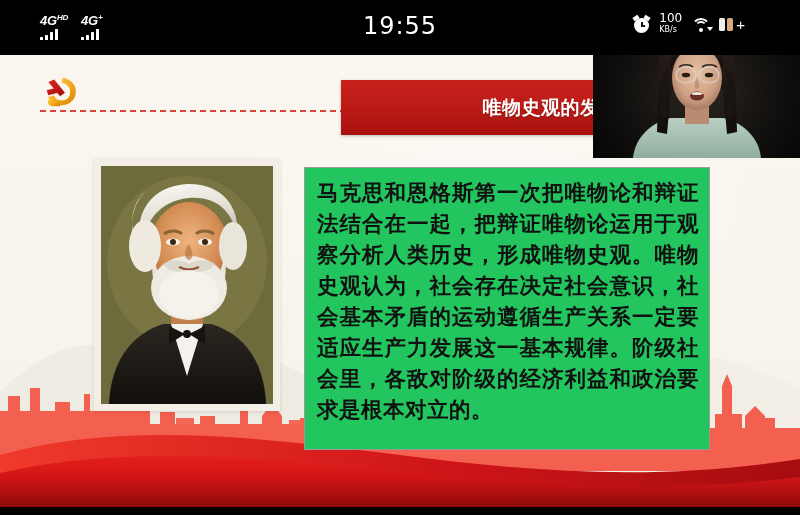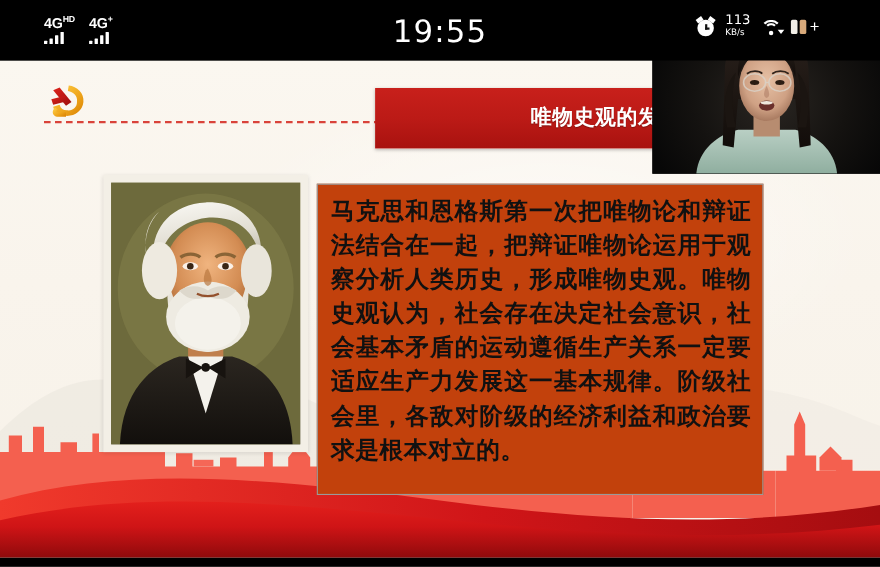--- a/index.html
+++ b/index.html
@@ -5,29 +5,29 @@
   * { margin:0; padding:0; box-sizing:border-box; }
   html,body { width:800px; height:515px; overflow:hidden; background:#000; }
   body { font-family:"Liberation Sans","DejaVu Sans",sans-serif; }
 
   #screen { position:relative; width:800px; height:515px; background:#000; overflow:hidden; }
 
   
   #statusbar { position:absolute; left:0; top:0; width:800px; height:55px; background:#000; z-index:40; }
   .sb-left { position:absolute; left:40px; top:11px; display:flex; align-items:flex-end; gap:13px; }
   .netgrp { display:flex; flex-direction:column; align-items:flex-start; gap:1px; }
-  .netlabel { color:#fff; font-size:13px; font-weight:700; line-height:13px; letter-spacing:-0.2px; }
+  .netlabel { color:#fff; font-size:13px; font-weight:700; line-height:13px; letter-spacing:-0.2px;font-style:italic; }
   .netlabel sup { font-size:8px; font-weight:700; vertical-align:super; letter-spacing:-0.3px; }
   .bars { display:flex; align-items:flex-end; gap:2px; height:12px; }
   .bars i { display:block; width:3px; background:#fff; border-radius:0.5px; }
   .bars i:nth-child(1){height:3px}.bars i:nth-child(2){height:5px}
   .bars i:nth-child(3){height:8px}.bars i:nth-child(4){height:11px}
 
   .sb-clock { position:absolute; left:0; right:0; top:12px; text-align:center; color:#fff;
-              font-size:28px; font-weight:400; letter-spacing:1px; font-family:"DejaVu Sans",sans-serif; }
+              font-size:24px; font-weight:400; letter-spacing:1px; font-family:"DejaVu Sans",sans-serif; }
 
   .sb-right { position:absolute; right:55px; top:13px; display:flex; align-items:center; gap:9px; }
   .alarm { position:relative; width:17px; height:17px; }
   .alarm .face { position:absolute; left:1px; top:2px; width:15px; height:15px; border-radius:50%; background:#fff; }
   .alarm .hand { position:absolute; left:8px; top:6px; width:1.6px; height:5px; background:#111; }
   .alarm .hand2{ position:absolute; left:8px; top:9.5px; width:4px; height:1.6px; background:#111; }
   .alarm .ear { position:absolute; width:6px; height:4px; background:#fff; top:0px; transform:rotate(-35deg); }
   .alarm .ear.l { left:0px; } .alarm .ear.r { right:0px; transform:rotate(35deg); }
   .netspeed { color:#fff; line-height:11px; text-align:left; font-family:"DejaVu Sans",sans-serif; }
   .netspeed .n { font-size:12px; display:block; }
@@ -78,22 +78,22 @@
                 letter-spacing:.5px; text-shadow:0 1px 1px rgba(0,0,0,.3); }
   .banner .ln.l1 { text-align:right; padding-right:4px; }
 
   
   .portrait-wrap { position:absolute; left:94px; top:104px; width:186px; height:252px; z-index:6;
                    background:#f3efe6; padding:7px; box-shadow:0 1px 4px rgba(0,0,0,.12); }
   .portrait { width:100%; height:100%; position:relative; overflow:hidden;
               background:linear-gradient(160deg,#6d6a3c 0%,#7d7640 35%,#5f5c33 75%,#4e4b2b 100%); }
 
   
-  .textbox { position:absolute; left:288px; top:112px; width:406px; height:283px; z-index:6;
-             background:#c2410c; border:1.5px solid #9a9a9a; padding:9px 10px 6px 12px; }
+  .textbox { position:absolute; left:304px; top:112px; width:406px; height:283px; z-index:6;
+             background:#22c55e; border:1.5px solid #9a9a9a; padding:9px 10px 6px 12px; }
   .textbox p { color:#111; font-size:21.5px; font-weight:700; line-height:31px; letter-spacing:.5px;
                font-family:"DejaVu Sans","Liberation Sans",sans-serif; text-align:justify;
                text-align-last:left; }
 
   
   .video { position:absolute; left:593px; top:0px; width:207px; height:158px; z-index:30;
            background:#0b0b0b; overflow:hidden; }
   .vid-bg { position:absolute; inset:0;
             background:radial-gradient(ellipse 120px 110px at 52% 58%, #2a2622 0%, #141210 58%, #070707 100%); }
   .vid-person { position:absolute; left:50%; top:30px; transform:translateX(-50%); width:132px; height:128px; }
@@ -136,21 +136,21 @@
 
     <div class="sb-right">
       <div class="alarm">
         <span class="ear l"></span>
           <span class="ear r"></span>
         <span class="face"></span>
           <span class="hand"></span>
           <span class="hand2"></span>
       </div>
       <div class="netspeed">
-        <span class="n">113</span>
+        <span class="n">100</span>
         <span class="u">KB/s</span>
       </div>
       <div class="wifi">
         <span class="arc a1"></span>
           <span class="arc a2"></span>
           <span class="dot"></span>
           <span class="ud"></span>
       </div>
       <div class="batt">
         <span class="cell"></span>

